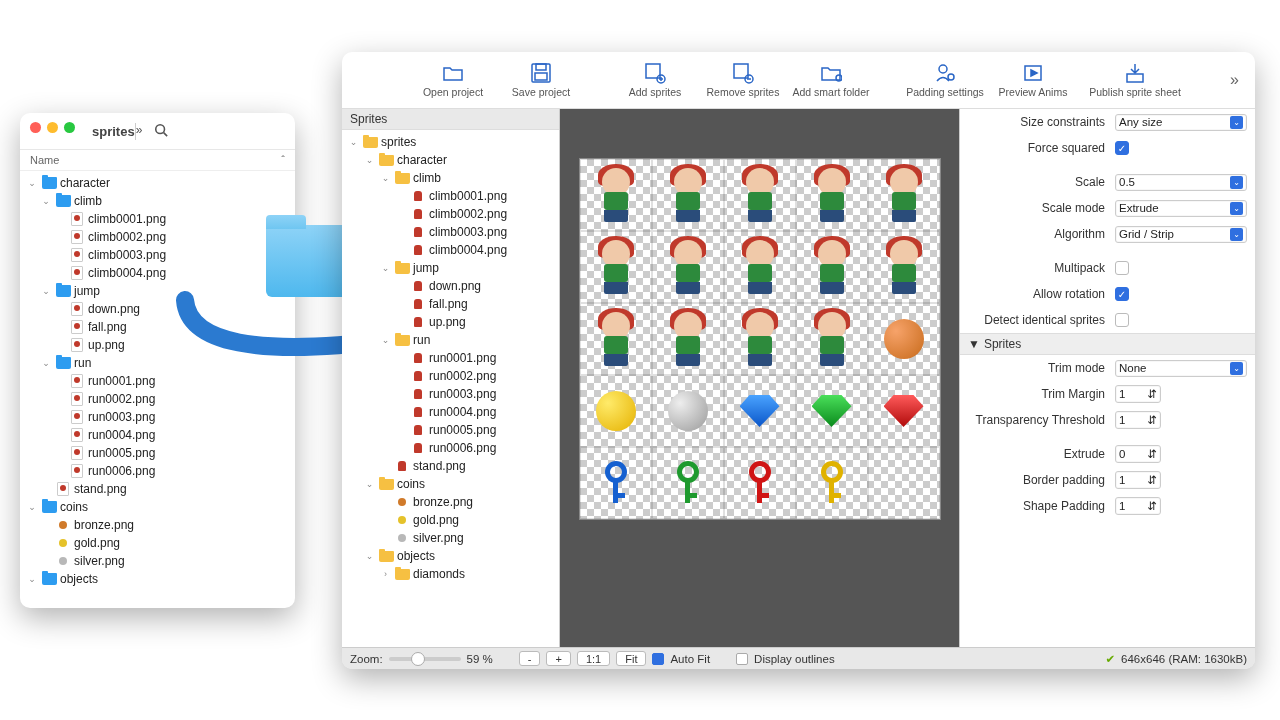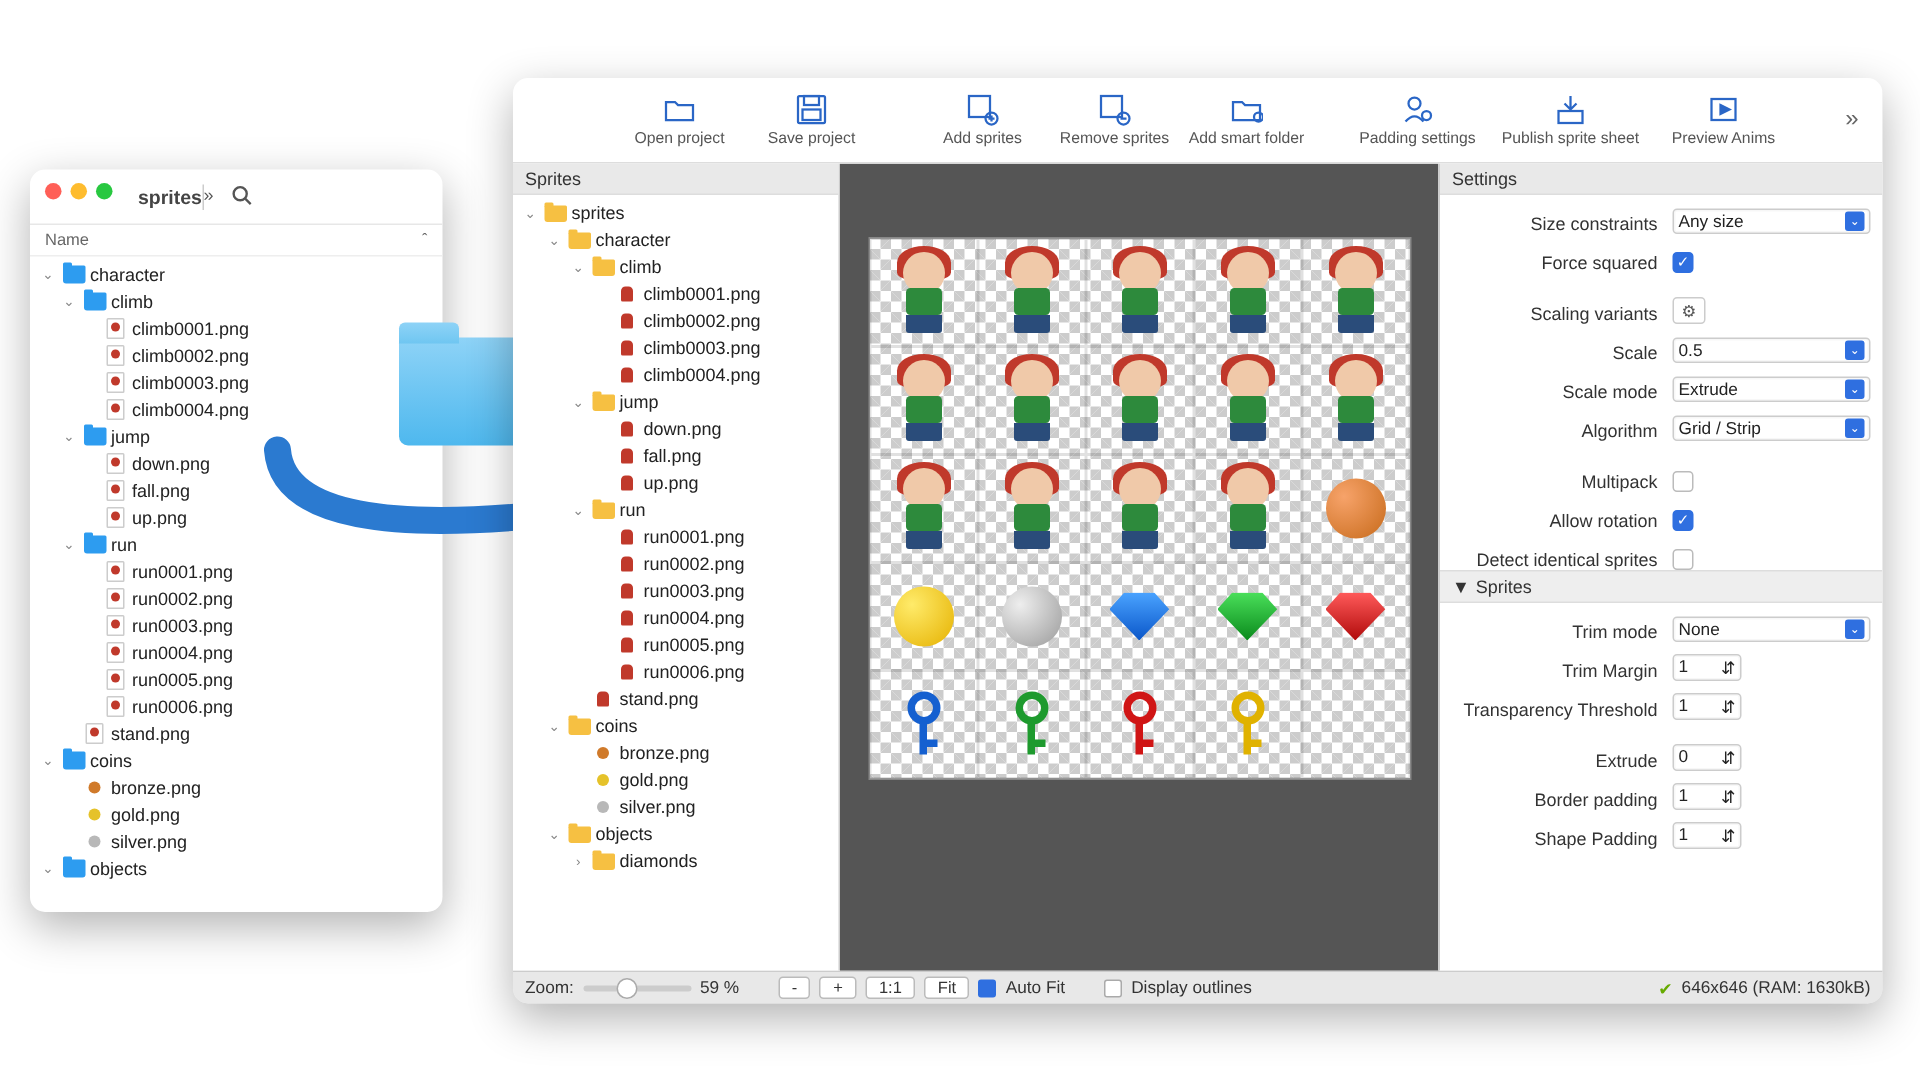--- a/index.html
+++ b/index.html
@@ -61,21 +61,21 @@
   .gem.blue{background:linear-gradient(#4aa3ff,#0a56c9);} .gem.green{background:linear-gradient(#4adf5a,#0a8a1c);} .gem.red{background:linear-gradient(#ff5a5a,#b00a0a);}
   .coin {width:40px;height:40px;border-radius:50%;}
   .coin.gold{background:radial-gradient(circle at 30% 30%,#ffeb6a,#e5b100);} .coin.silver{background:radial-gradient(circle at 30% 30%,#eee,#9a9a9a);} .coin.bronze{background:radial-gradient(circle at 30% 30%,#f7a36a,#c76a1a);}
   .key{width:28px;height:44px;position:relative;}
   .key .ring{width:22px;height:22px;border:5px solid currentColor;border-radius:50%;margin:0 auto;}
   .key .stem{width:5px;height:22px;background:currentColor;position:absolute;top:20px;left:11.5px;}
   .key .bit{width:11px;height:5px;background:currentColor;position:absolute;top:32px;left:12px;}
   .key.blue{color:#1560d0;} .key.green{color:#1e9a2e;} .key.red{color:#d01515;} .key.yellow{color:#e0b200;}
 
   .right { width:296px; background:#fff; border-left:1px solid #ccc; overflow:auto;}
-  .prop { display:flex; align-items:flex-end; height:26px; padding:0 8px;}
+  .prop { display:flex; align-items:center; height:26px; padding:0 8px;}
   .prop .lbl { flex:1; text-align:right; font-size:12px; color:#333; padding-right:10px;}
   .prop .ctl { width:132px; display:flex; align-items:center; gap:4px;}
   .sel, .num { width:100%; font-size:11.5px; border:1px solid #ccc; border-radius:3px; padding:1px 3px; background:#fff; box-shadow:inset 0 0 0 1px rgba(0,0,0,0.03);}
   .sel { display:flex; justify-content:space-between; align-items:center;}
   .sel .ar { width:13px;height:13px;background:#2f6fe0;border-radius:2px;display:flex;align-items:center;justify-content:center;color:#fff;font-size:8px;}
   .num { width:46px; display:flex; justify-content:space-between; align-items:center;}
   .chk { width:14px;height:14px;border:1px solid #bbb;border-radius:3px;display:flex;align-items:center;justify-content:center;font-size:10px;color:#fff;}
   .chk.on { background:#2f6fe0; border-color:#2f6fe0;}
   .gearbtn{ width:22px;height:18px;border:1px solid #ccc;border-radius:3px;display:flex;align-items:center;justify-content:center;font-size:11px;color:#555;}
   .section { background:#eee; padding:2px 8px; font-size:12px; color:#333; border-top:1px solid #ddd; border-bottom:1px solid #ddd; height:22px; display:flex; align-items:center;}
@@ -380,38 +380,38 @@
     <div class="tbtn">
       <span class="ticon">
           <svg width="22" height="22" fill="none" stroke="#2a66c6" stroke-width="1.5">
             <circle cx="9" cy="7" r="4"></circle>
             <path d="M3 19 q6 -7 12 0"></path>
             <circle cx="17" cy="15" r="3"></circle>
           </svg>
         </span>
       <span>Padding settings</span>
     </div>
+    <div class="tbtn">
+      <span class="ticon">
+          <svg width="22" height="22" fill="none" stroke="#2a66c6" stroke-width="1.5">
+            <rect x="3" y="4" width="16" height="14"></rect>
+            <path d="M9 8 l6 3 l-6 3 z" fill="#2a66c6"></path>
+          </svg>
+        </span>
+      <span>Preview Anims</span>
+    </div>
     <div class="tbtn" style="width:110px">
       <span class="ticon">
           <svg width="22" height="22" fill="none" stroke="#2a66c6" stroke-width="1.5">
             <rect x="3" y="12" width="16" height="8"></rect>
             <path d="M11 2 v9 M7 7 l4 4 l4 -4"></path>
           </svg>
         </span>
       <span>Publish sprite sheet</span>
     </div>
-    <div class="tbtn">
-      <span class="ticon">
-          <svg width="22" height="22" fill="none" stroke="#2a66c6" stroke-width="1.5">
-            <rect x="3" y="4" width="16" height="14"></rect>
-            <path d="M9 8 l6 3 l-6 3 z" fill="#2a66c6"></path>
-          </svg>
-        </span>
-      <span>Preview Anims</span>
-    </div>
     <span class="tmore">»</span>
   </div>
 
   <div class="body">
     <div class="left">
       <div class="panel-hdr">Sprites</div>
       <div class="s-tree" id="sprite-tree">
           <div class="s-row" style="padding-left: 2px;">
             <span class="s-dis">⌄</span>
             <span class="s-icon">
@@ -748,43 +748,36 @@
               <div class="ring"></div>
               <div class="stem"></div>
               <div class="bit"></div>
             </div>
           </div>
           <div class="cell"></div>
         </div>
     </div>
 
     <div class="right">
-      <div class="panel-hdr">Settings</div>
       <div class="prop">
           <span class="lbl">Size constraints</span>
           <div class="ctl">
             <div class="sel">
               <span>Any size</span>
               <span class="ar">⌄</span>
             </div>
           </div>
         </div>
       <div class="prop">
           <span class="lbl">Force squared</span>
           <div class="ctl">
             <span class="chk on">✓</span>
           </div>
         </div>
       <div style="height:8px"></div>
-      <div class="prop">
-          <span class="lbl">Scaling variants</span>
-          <div class="ctl">
-            <span class="gearbtn">⚙</span>
-          </div>
-        </div>
       <div class="prop">
           <span class="lbl">Scale</span>
           <div class="ctl">
             <div class="sel">
               <span>0.5</span>
               <span class="ar">⌄</span>
             </div>
           </div>
         </div>
       <div class="prop">

